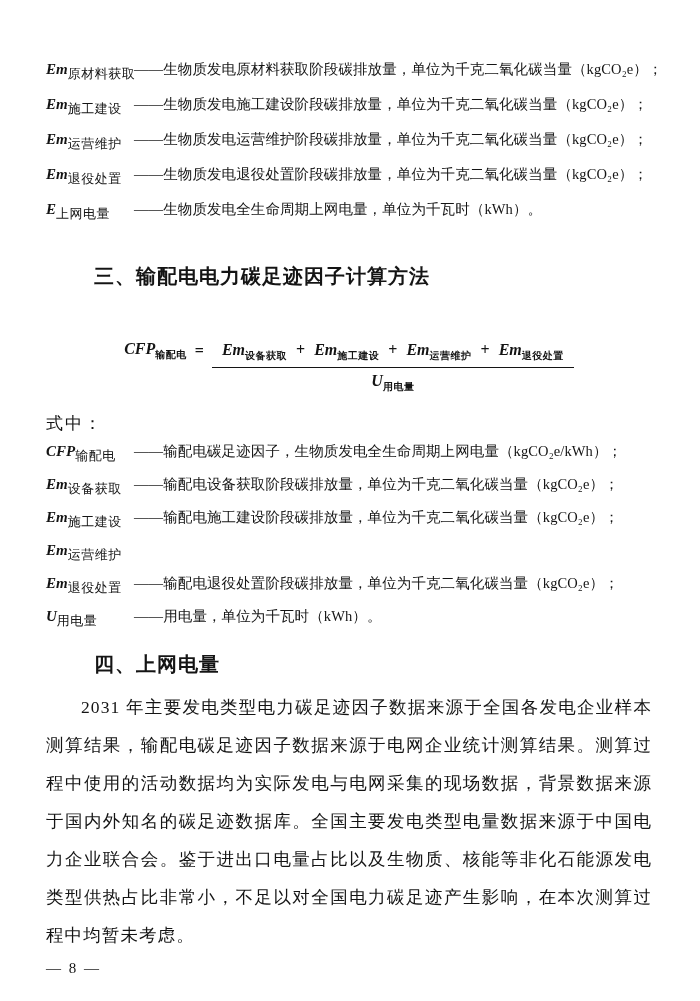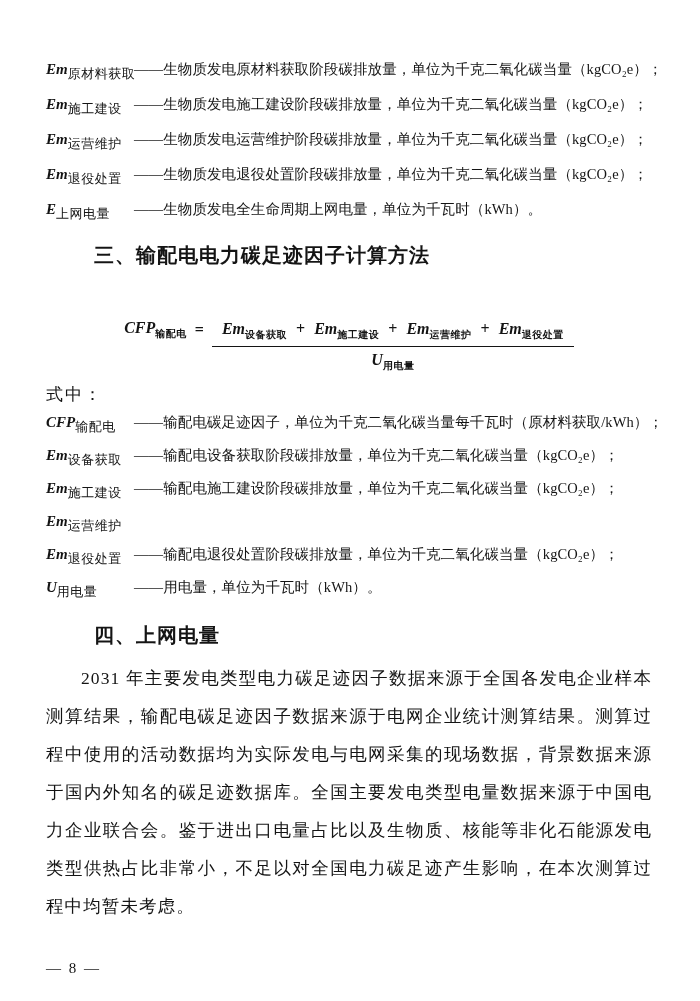--- a/index.html
+++ b/index.html
@@ -46,21 +46,21 @@
   }
 
   
   .sec-heading {
     font-family:"Liberation Sans","DejaVu Sans",sans-serif;
     font-weight:bold;
     font-size:20px;
     letter-spacing:1px;
     padding-left:48px;
   }
-  .h-sec3 { margin-top:15px; }
+  .h-sec3 { margin-top:36px; }
   .h-sec4 { margin-top:18px; }
 
   
   .formula-row { margin-top:18px; text-align:center; }
   .formula {
     display:inline-flex;
     align-items:center;
     font-size:16px;
     font-style:italic;
     font-weight:bold;
@@ -71,21 +71,21 @@
     font-weight:600;
     letter-spacing:0.5px;
   }
   .formula .eq { font-style:normal; margin:0 8px; }
   .frac { display:inline-flex; flex-direction:column; align-items:center;margin-top:33px; }
   .frac .num { border-bottom:1.4px solid #141414; padding:0 10px 4px 10px; }
   .frac .den { padding-top:4px; }
   .plus { font-style:normal; margin:0 5px; }
 
   .where-label {
-    margin-top:10px;
+    margin-top:18px;
     font-size:17px;
     letter-spacing:2px;
   }
 
   
   .body-para {
     margin-top:10px;
     font-size:17.5px;
     line-height:38px;
     letter-spacing:1.1px;
@@ -149,21 +149,21 @@
         <span class="den"><span>U</span><sub>用电量</sub></span>
       </span>
     </span>
   </div>
 
   <div class="where-label">式中：</div>
 
   <div class="def-list tight">
     <div class="def-item">
       <span class="def-sym"><span>CFP</span><sub>输配电</sub></span>
-      <span class="def-desc">——输配电碳足迹因子，单位为千克二氧化碳当量每千瓦时（原材料获取/kWh）；</span>
+      <span class="def-desc">——输配电碳足迹因子，生物质发电全生命周期上网电量（kgCO₂e/kWh）；</span>
     </div>
     <div class="def-item">
       <span class="def-sym"><span>Em</span><sub>设备获取</sub></span>
       <span class="def-desc">——输配电设备获取阶段碳排放量，单位为千克二氧化碳当量（kgCO₂e）；</span>
     </div>
     <div class="def-item">
       <span class="def-sym"><span>Em</span><sub>施工建设</sub></span>
       <span class="def-desc">——输配电施工建设阶段碳排放量，单位为千克二氧化碳当量（kgCO₂e）；</span>
     </div>
     <div class="def-item">

